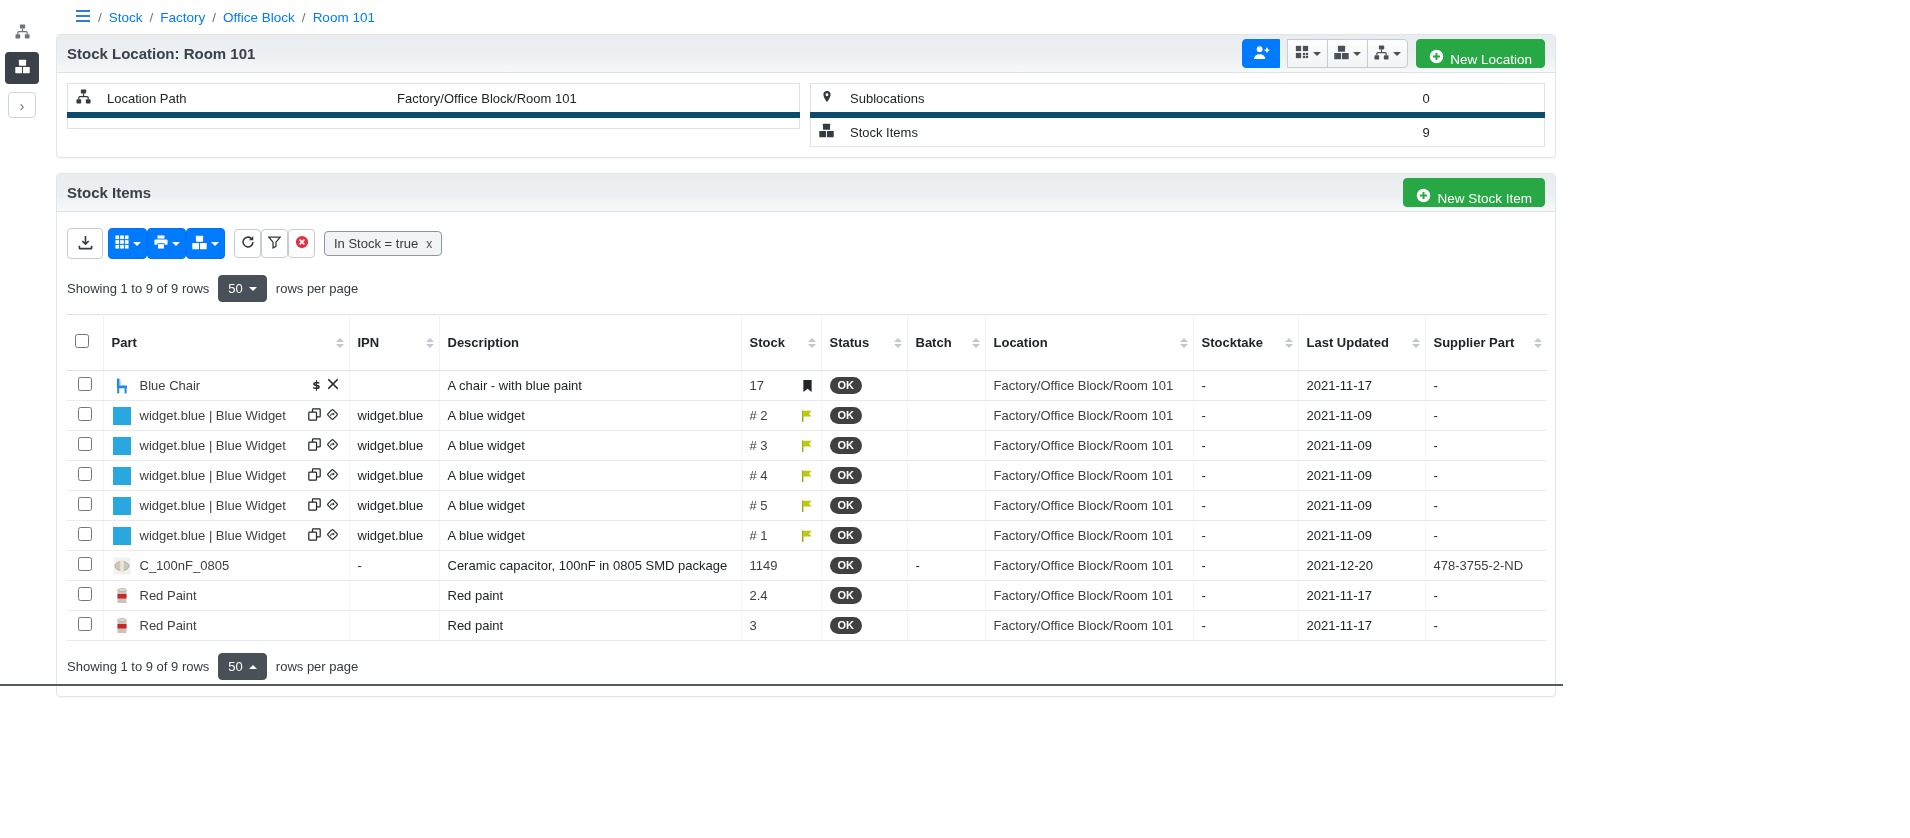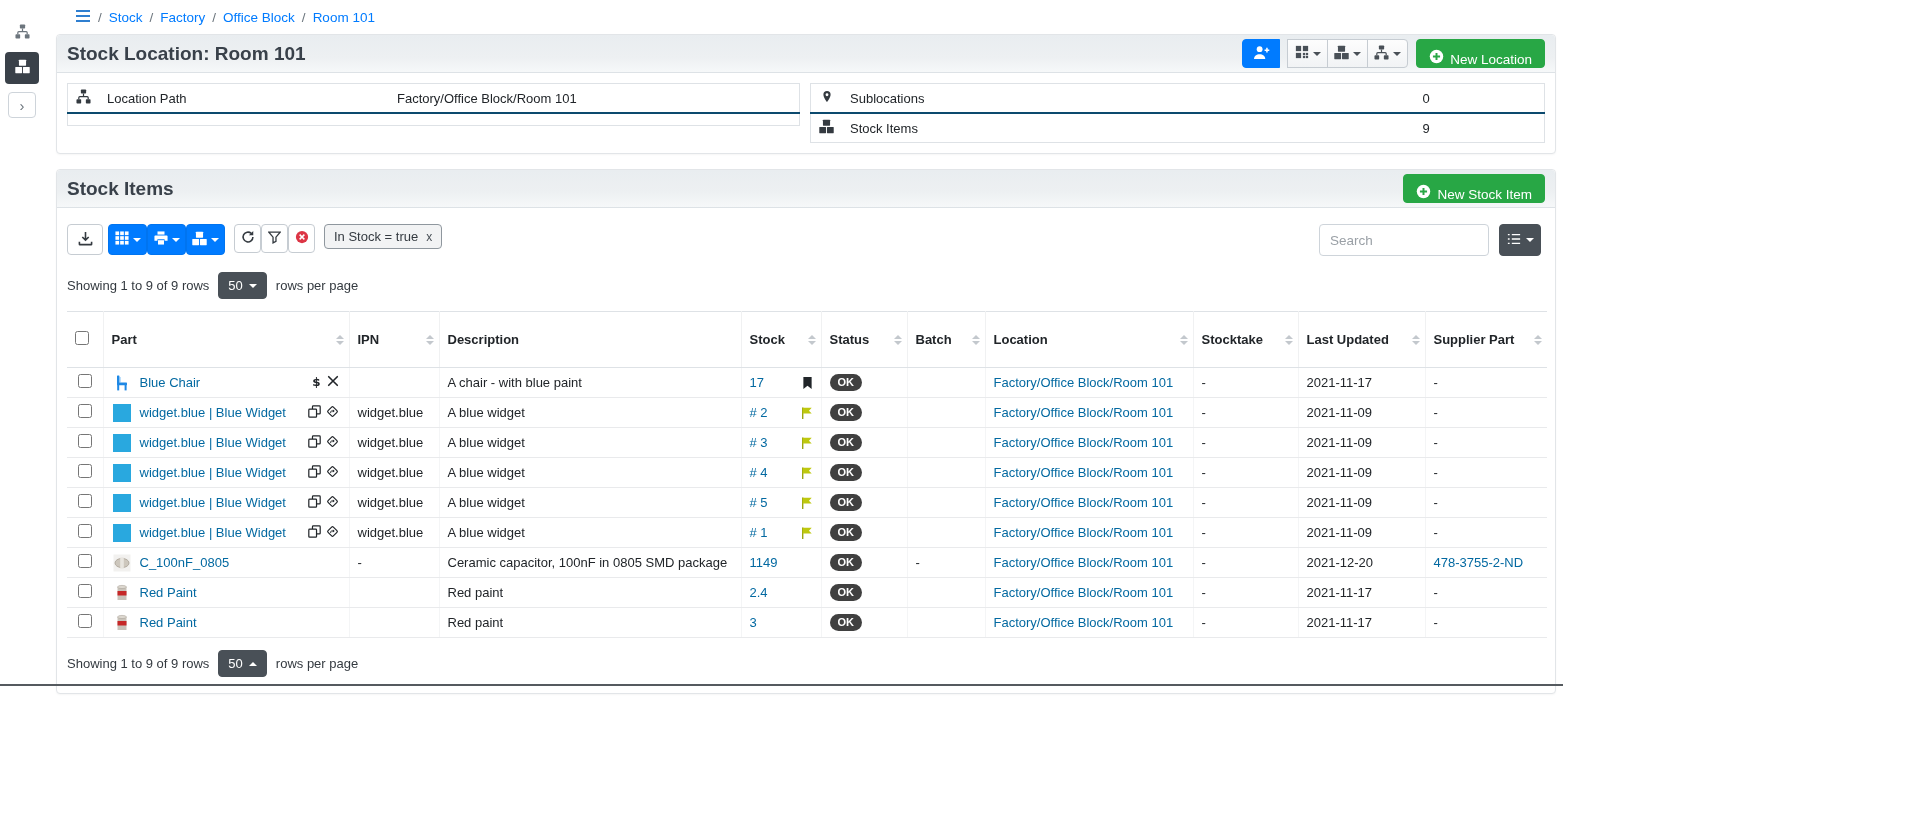--- a/index.html
+++ b/index.html
@@ -15,51 +15,51 @@
 
   
   .content { position:absolute; left:56px; top:0; width:1500px; }
 
   .breadcrumb-bar { display:flex; align-items:center; gap:7px; padding:9px 4px 8px 19px; font-size:13.5px; }
   .breadcrumb-bar .sep { color:#6c757d; }
   .hamburger { color:#2f7fd0; display:flex; align-items:center; cursor:pointer; }
 
   .panel { background:#fff; border:1px solid #e2e5e8; border-radius:4px; box-shadow:0 1px 2px rgba(0,0,0,.04); margin-bottom:15px; }
   .panel-heading { display:flex; align-items:center; justify-content:space-between; padding:6px 10px; height:38px; background:linear-gradient(180deg,#e9edf0 0%,#edf0f2 60%,#f6f8f9 100%); border-bottom:1px solid #dde2e6; border-radius:4px 4px 0 0; }
-  .panel-title { font-size:19px; font-weight:600; color:#39414a; }
+  .panel-title { font-size:15px; font-weight:600; color:#39414a; }
 
   .header-actions { display:flex; align-items:center; gap:8px; }
   .btn { display:inline-flex; align-items:center; justify-content:center; border:1px solid transparent; border-radius:4px; height:29px; cursor:pointer; font-size:13.5px; font-family:inherit; background:#fff; }
   .btn-blue { background:#007bff; border-color:#007bff; color:#fff; width:38px; border-radius:4px 0 0 4px; }
   .btn-group { display:inline-flex; }
   .btn-group .btn { border-radius:0; margin-left:-1px; }
   .btn-group .btn:last-child { border-radius:0 4px 4px 0; }
   .gray-group .btn { background:linear-gradient(#fdfdfd,#f1f3f5); border-color:#c6ccd2; color:#495057; width:41px; gap:4px; }
   .btn-green { background:#28a745; border-color:#28a745; color:#fff; padding:0 12px; gap:6px; font-weight:500; border-radius:4px;align-items:flex-end; }
 
   .caret { width:0; height:0; border-left:4px solid transparent; border-right:4px solid transparent; border-top:4px solid currentColor; display:inline-block; }
   .caret-up { border-top:none; border-bottom:4px solid currentColor; }
 
   
   .details { display:flex; gap:10px; padding:10px; align-items:flex-start; }
   .details-table { border-collapse:collapse; border:1px solid #dee2e6; background:#fff; }
   .details-table.left { width:734px; }
   .details-table.right { width:736px; }
-  .details-table td { padding:5px 8px; border-bottom:2px solid #0c4a6e; font-size:13px; height:27px; }
+  .details-table td { padding:5px 8px; border-bottom:6px solid #0c4a6e; font-size:13px; height:27px; }
   .details-table tr:last-child td { border-bottom:none; }
   .details-table .icon-cell { width:30px; text-align:center; color:#343a40; }
   .details-table .label-cell { width:290px; }
   .details-table .value-cell { }
   .details-table.right .label-cell { width:auto; }
   .details-table.right .value-cell { width:130px; }
   .details-table .spacer-row td { height:12px; border-bottom:none; }
 
   
   .panel-body { padding:10px; }
-  .toolbar { display:flex; margin:6px 4px 16px 0; }
+  .toolbar { display:flex; align-items:center; margin:6px 16px 16px 0; }
   .tb-btn { height:31px; display:inline-flex; align-items:center; justify-content:center; border:1px solid #c6ccd2; background:#fff; color:#343a40; cursor:pointer; border-radius:4px; }
   .dl-btn { width:36px; margin-right:5px; }
   .blue-group { margin-right:9px; }
   .blue-group .tb-btn { background:#007bff; border-color:#0074f0; color:#fff; width:39px; gap:4px; }
   .small-group { margin-right:9px; }
   .small-group .tb-btn { width:27px; height:29px; }
   .filter-chip { display:inline-flex; align-items:center; gap:8px; height:25px; padding:0 9px; background:#f2f3f4; border:1px solid #8f979e; border-radius:4px; color:#343a40; font-size:13px; }
   .filter-chip .chip-x { cursor:pointer; color:#495057; font-size:12px; }
   .toolbar-right { margin-left:auto; display:flex; align-items:center; gap:10px; }
   .search-input { width:170px; height:32px; border:1px solid #ced4da; border-radius:4px; padding:5px 10px; font-size:13.5px; font-family:inherit; color:#212529; }
@@ -84,21 +84,21 @@
   .sort { position:absolute; right:5px; top:50%; transform:translateY(-50%); display:flex; flex-direction:column; gap:2px; }
   .s-up { width:0; height:0; border-left:4px solid transparent; border-right:4px solid transparent; border-bottom:4px solid #c3c8cd; }
   .s-dn { width:0; height:0; border-left:4px solid transparent; border-right:4px solid transparent; border-top:4px solid #c3c8cd; }
 
   .part-cell { display:flex; align-items:center; gap:8px; }
   .thumb { width:20px; height:20px; display:inline-flex; align-items:center; justify-content:center; flex:0 0 20px; }
   .part-flags { margin-left:auto; display:inline-flex; gap:5px; align-items:center; padding-right:2px; }
   .stock-cell { display:flex; align-items:center; }
   .stock-cell .flag-slot { margin-left:auto; display:inline-flex; }
   .badge-ok { display:inline-block; background:#404040; color:#fff; font-size:11px; font-weight:bold; padding:2.5px 8px; border-radius:9px; line-height:1.1; }
-  .cell-link { color:#0369a1; }
+  .cell-link { color:#404040; }
   input[type=checkbox] { width:14px; height:14px; cursor:pointer; }
 
   .window-bottom { position:absolute; left:0; top:684px; width:1563px; height:2px; background:#555a5f; }
 </style>
 </head>
 <body>
 
 <div class="page">
 
   <aside class="sidebar">
@@ -303,30 +303,20 @@
                 <span><svg width="14" height="14" viewBox="0 0 16 16">
                     <circle cx="8" cy="8" r="7" fill="#dc3545"></circle>
                     <path d="M5.3 5.3l5.4 5.4M10.7 5.3l-5.4 5.4" stroke="#fff" stroke-width="1.7"></path>
                   </svg></span>
               </button>
           </div>
           <span class="filter-chip">
             <span>In Stock = true</span>
             <span class="chip-x">x</span>
           </span>
-          <div class="toolbar-right">
-            <input class="search-input" type="text" placeholder="Search" style="">
-            <button class="tb-btn cols-btn">
-                <span><svg width="14" height="14" viewBox="0 0 16 16" stroke="currentColor" stroke-width="1.7" fill="none">
-                    <path d="M5.5 3h9.5M5.5 8h9.5M5.5 13h9.5"></path>
-                    <path d="M1 3h2M1 8h2M1 13h2"></path>
-                  </svg></span>
-                <span class="caret"></span>
-              </button>
-          </div>
         </div>
 
         <div class="page-row top">
           <span>Showing 1 to 9 of 9 rows</span>
           <button class="pgsize-btn">
               <span>50</span>
               <span class="caret"></span>
             </button>
           <span>rows per page</span>
         </div>

